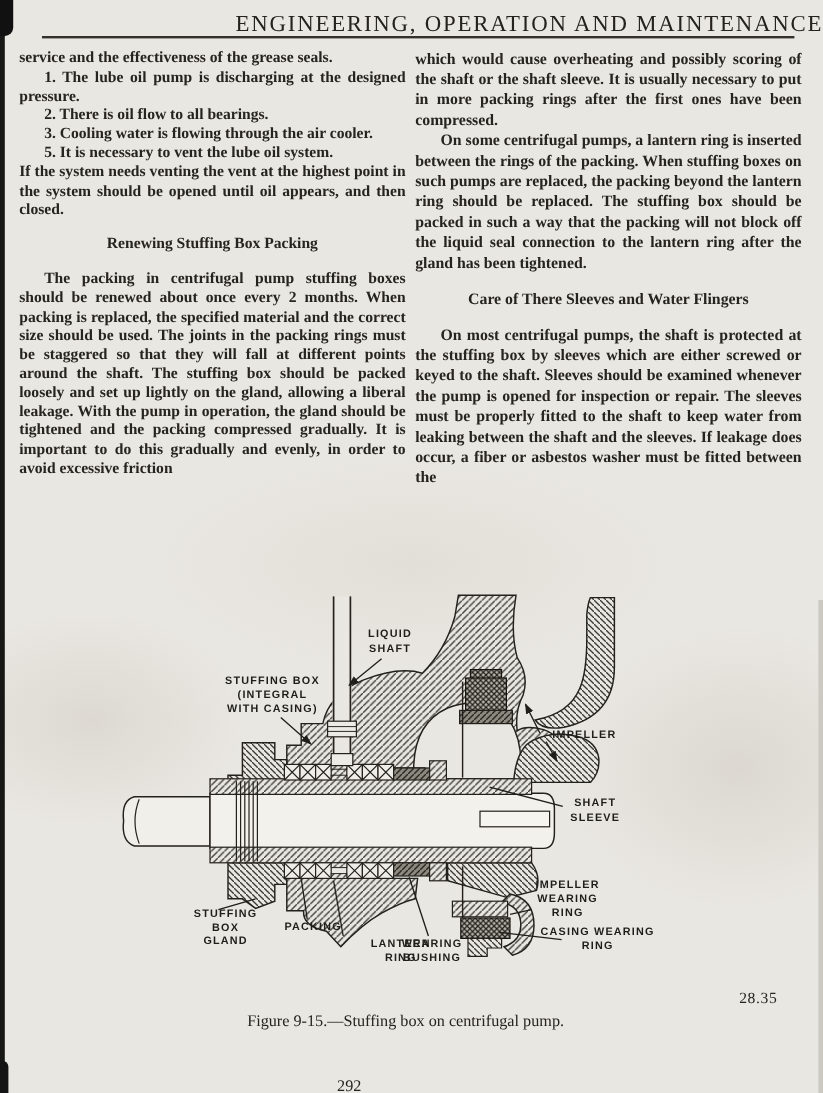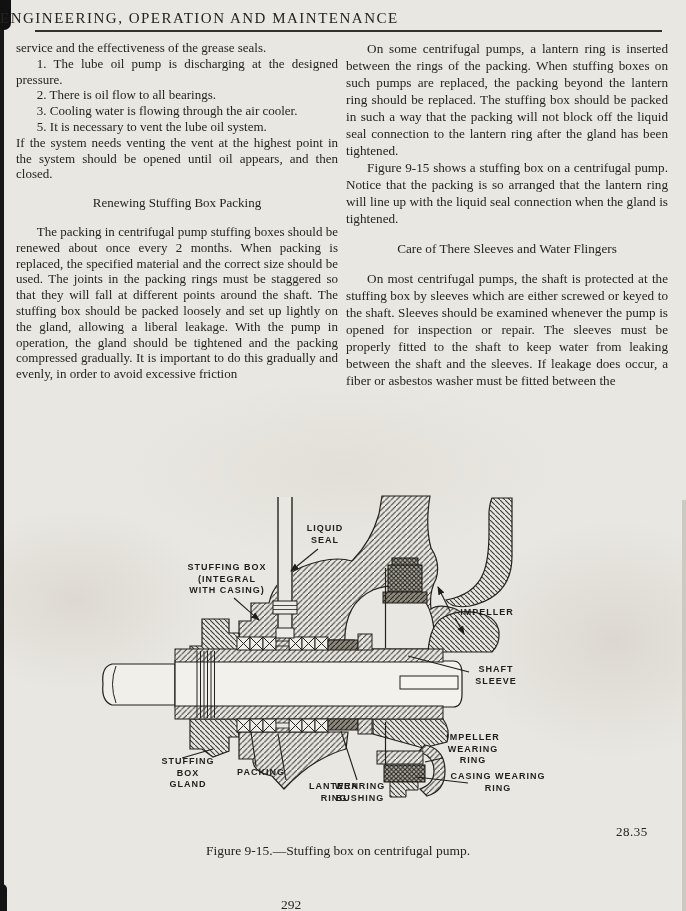--- a/index.html
+++ b/index.html
@@ -10,26 +10,26 @@
       radial-gradient(210px 170px at 615px 640px, #dcd8d1 0%, rgba(220,216,209,0) 70%),
       radial-gradient(300px 120px at 343px 470px, #e2dfd8 0%, rgba(226,223,216,0) 75%),
       #e9e7e2;
     font-family:"Liberation Serif", serif; color:#26241f;
   }
   .edge-left{position:absolute;left:0;top:0;width:4px;height:911px;background:#171715;}
   .edge-corner-tl{position:absolute;left:0;top:0;width:11px;height:30px;background:#111;border-bottom-right-radius:7px;}
   .edge-corner-bl{position:absolute;left:0;top:884px;width:7px;height:27px;background:#141414;border-top-right-radius:5px;}
   .edge-right{position:absolute;left:682px;top:500px;width:4px;height:411px;background:#ccc9c3;}
   .header{
-    position:absolute;left:0;top:10px;width:686px;text-align:left;
-    font-size:15px;letter-spacing:1.5px;color:#25231e;
+    position:absolute;left:0;top:10px;width:686px;text-align:right;
+    font-size:19px;letter-spacing:1.5px;color:#25231e;
   }
   .rule{position:absolute;left:35px;top:30px;width:627px;height:2px;background:#33312c;}
   .col{position:absolute;top:40px;width:322px;text-align:justify;}
-  .col p{margin:0;}
+  .col p{margin:0;font-weight:bold;}
   #col-left{left:16px;font-size:13px;line-height:15.8px;}
   #col-right{left:346px;font-size:13.2px;line-height:17px;}
   .ind{text-indent:1.6em;}
   .item{text-indent:1.6em;}
   .subhead{margin:13px 0 !important;text-align:center;}
   svg.fig{position:absolute;left:0;top:0;width:686px;height:911px;}
   .dlabel{
     position:absolute;font-family:"Liberation Sans", sans-serif;
     font-size:9px;font-weight:bold;letter-spacing:1px;line-height:11.5px;
     color:#1f1e1a;white-space:pre-line;text-align:center;
@@ -56,22 +56,22 @@
     <p class="item">1. The lube oil pump is discharging at the designed pressure.</p>
     <p class="item">2. There is oil flow to all bearings.</p>
     <p class="item">3. Cooling water is flowing through the air cooler.</p>
     <p class="item">5. It is necessary to vent the lube oil system.</p>
     <p>If the system needs venting the vent at the highest point in the system should be opened until oil appears, and then closed.</p>
     <p class="subhead">Renewing Stuffing Box Packing</p>
     <p class="ind">The packing in centrifugal pump stuffing boxes should be renewed about once every 2 months. When packing is replaced, the specified material and the correct size should be used. The joints in the packing rings must be staggered so that they will fall at different points around the shaft. The stuffing box should be packed loosely and set up lightly on the gland, allowing a liberal leakage. With the pump in operation, the gland should be tightened and the packing compressed gradually. It is important to do this gradually and evenly, in order to avoid excessive friction</p>
   </div>
 
   <div class="col" id="col-right">
+    <p>which would cause overheating and possibly scoring of the shaft or the shaft sleeve. It is usually necessary to put in more packing rings after the first ones have been compressed.</p>
     <p class="ind">On some centrifugal pumps, a lantern ring is inserted between the rings of the packing. When stuffing boxes on such pumps are replaced, the packing beyond the lantern ring should be replaced. The stuffing box should be packed in such a way that the packing will not block off the liquid seal connection to the lantern ring after the gland has been tightened.</p>
-    <p class="ind">Figure 9-15 shows a stuffing box on a centrifugal pump. Notice that the packing is so arranged that the lantern ring will line up with the liquid seal connection when the gland is tightened.</p>
     <p class="subhead">Care of There Sleeves and Water Flingers</p>
     <p class="ind">On most centrifugal pumps, the shaft is protected at the stuffing box by sleeves which are either screwed or keyed to the shaft. Sleeves should be examined whenever the pump is opened for inspection or repair. The sleeves must be properly fitted to the shaft to keep water from leaking between the shaft and the sleeves. If leakage does occur, a fiber or asbestos washer must be  fitted between the</p>
   </div>
 
   <svg class="fig" viewBox="0 0 686 911" xmlns="http://www.w3.org/2000/svg">
     <defs>
       <pattern id="h1" width="5.5" height="5.5" patternUnits="userSpaceOnUse">
         <rect width="5.5" height="5.5" fill="#e9e7e2"></rect>
         <path d="M-1,6.5 L6.5,-1" stroke="#3b3933" stroke-width="1.1"></path>
       </pattern>
@@ -205,21 +205,21 @@
       <line x1="182" y1="758" x2="213" y2="749"></line>
       <line x1="256" y1="766" x2="251" y2="732"></line>
       <line x1="286" y1="780" x2="278" y2="734"></line>
       <line x1="357" y1="780" x2="341" y2="731"></line>
       <line x1="443" y1="758" x2="425" y2="762"></line>
       <line x1="468" y1="783" x2="416" y2="777"></line>
     </g>
   </svg>
 
   <div class="dlabel" style="left:296px;top:523px;width:58px;">LIQUID
-SEAL</div>
+SHAFT</div>
   <div class="dlabel" style="left:172px;top:562px;width:110px;">STUFFING BOX
 (INTEGRAL
 WITH CASING)</div>
   <div class="dlabel" style="left:452px;top:607px;width:70px;">IMPELLER</div>
   <div class="dlabel" style="left:468px;top:664px;width:56px;">SHAFT
 SLEEVE</div>
   <div class="dlabel" style="left:150px;top:756px;width:76px;">STUFFING
 BOX
 GLAND</div>
   <div class="dlabel" style="left:234px;top:767px;width:54px;">PACKING</div>

